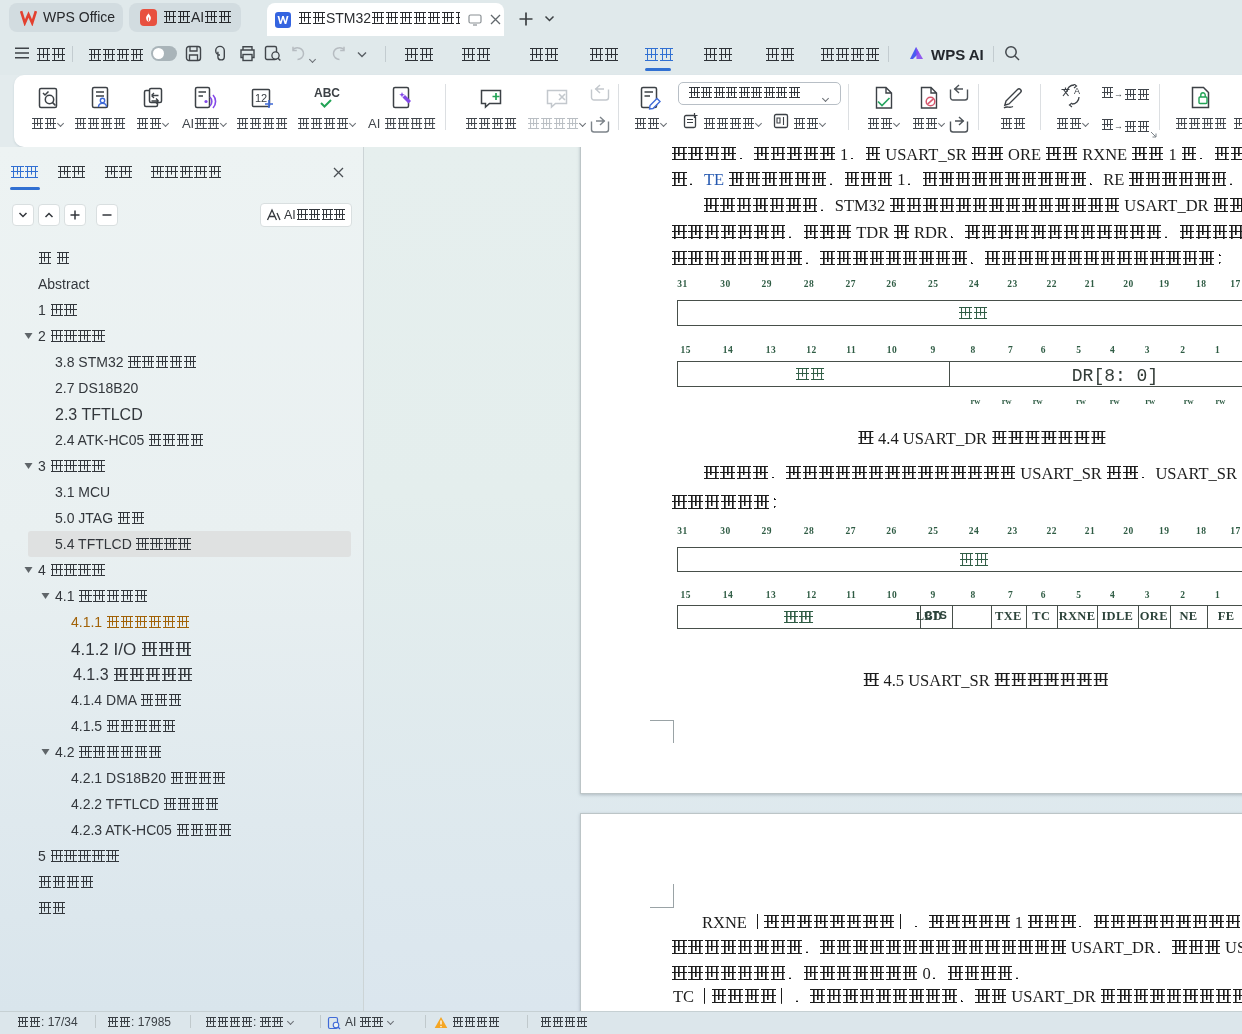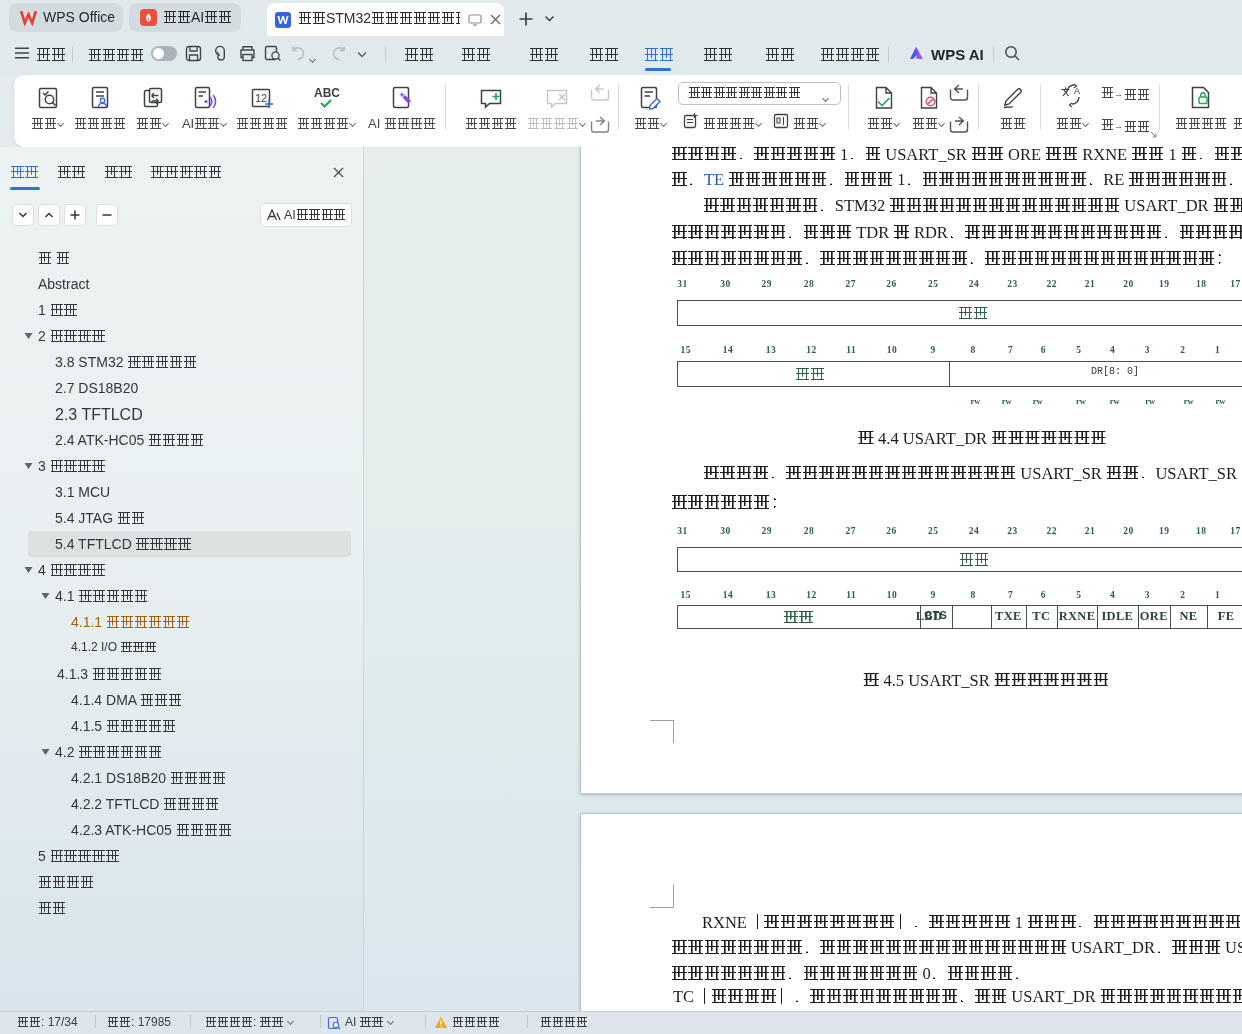--- a/index.html
+++ b/index.html
@@ -323,33 +323,33 @@
 <div class="abs" style="left:38px;top:328px;font-size:14px;color:#33373c;white-space:nowrap"><b>2 </b><i class="g"></i><i class="g"></i><i class="g"></i><i class="g"></i></div>
 <div class="abs" style="left:55px;top:354px;font-size:14px;color:#33373c;white-space:nowrap"><b>3.8 STM32 </b><i class="g"></i><i class="g"></i><i class="g"></i><i class="g"></i><i class="g"></i></div>
 <div class="abs" style="left:55px;top:380px;font-size:14px;color:#33373c;white-space:nowrap"><b>2.7 DS18B20</b></div>
 <div class="abs" style="left:55px;top:406px;font-size:16px;color:#33373c;white-space:nowrap"><b>2.3 TFTLCD</b></div>
 <div class="abs" style="left:55px;top:432px;font-size:14px;color:#33373c;white-space:nowrap"><b>2.4 ATK-HC05 </b><i class="g"></i><i class="g"></i><i class="g"></i><i class="g"></i></div>
 <svg class="abs" style="left:24px;top:462px" width="9" height="8" viewBox="0 0 9 8">
     <path d="M0.5 1 L8.5 1 L4.5 7 Z" fill="#5f6569"></path>
   </svg>
 <div class="abs" style="left:38px;top:458px;font-size:14px;color:#33373c;white-space:nowrap"><b>3 </b><i class="g"></i><i class="g"></i><i class="g"></i><i class="g"></i></div>
 <div class="abs" style="left:55px;top:484px;font-size:14px;color:#33373c;white-space:nowrap"><b>3.1 MCU</b></div>
-<div class="abs" style="left:55px;top:510px;font-size:14px;color:#33373c;white-space:nowrap"><b>5.4 JTAG </b><i class="g"></i><i class="g"></i></div>
+<div class="abs" style="left:55px;top:510px;font-size:14px;color:#33373c;white-space:nowrap"><b>5.0 JTAG </b><i class="g"></i><i class="g"></i></div>
 <div class="abs" style="left:55px;top:536px;font-size:14px;color:#33373c;white-space:nowrap"><b>5.4 TFTLCD </b><i class="g"></i><i class="g"></i><i class="g"></i><i class="g"></i></div>
 <svg class="abs" style="left:24px;top:566px" width="9" height="8" viewBox="0 0 9 8">
     <path d="M0.5 1 L8.5 1 L4.5 7 Z" fill="#5f6569"></path>
   </svg>
 <div class="abs" style="left:38px;top:562px;font-size:14px;color:#33373c;white-space:nowrap"><b>4 </b><i class="g"></i><i class="g"></i><i class="g"></i><i class="g"></i></div>
 <svg class="abs" style="left:41px;top:592px" width="9" height="8" viewBox="0 0 9 8">
     <path d="M0.5 1 L8.5 1 L4.5 7 Z" fill="#5f6569"></path>
   </svg>
 <div class="abs" style="left:55px;top:588px;font-size:14px;color:#33373c;white-space:nowrap"><b>4.1 </b><i class="g"></i><i class="g"></i><i class="g"></i><i class="g"></i><i class="g"></i></div>
 <div class="abs" style="left:71px;top:614px;font-size:14px;color:#a16207;white-space:nowrap"><b>4.1.1 </b><i class="g"></i><i class="g"></i><i class="g"></i><i class="g"></i><i class="g"></i><i class="g"></i></div>
-<div class="abs" style="left:71px;top:640px;font-size:12px;color:#33373c;white-space:nowrap"><b>4.1.2 I/O </b><i class="g"></i><i class="g"></i><i class="g"></i></div>
-<div class="abs" style="left:57px;top:666px;font-size:14px;color:#33373c;white-space:nowrap"><b>4.1.3 </b><i class="g"></i><i class="g"></i><i class="g"></i><i class="g"></i><i class="g"></i></div>
+<div class="abs" style="left:71px;top:640px;font-size:17px;color:#33373c;white-space:nowrap"><b>4.1.2 I/O </b><i class="g"></i><i class="g"></i><i class="g"></i></div>
+<div class="abs" style="left:73px;top:666px;font-size:16px;color:#33373c;white-space:nowrap"><b>4.1.3 </b><i class="g"></i><i class="g"></i><i class="g"></i><i class="g"></i><i class="g"></i></div>
 <div class="abs" style="left:71px;top:692px;font-size:14px;color:#33373c;white-space:nowrap"><b>4.1.4 DMA </b><i class="g"></i><i class="g"></i><i class="g"></i></div>
 <div class="abs" style="left:71px;top:718px;font-size:14px;color:#33373c;white-space:nowrap"><b>4.1.5 </b><i class="g"></i><i class="g"></i><i class="g"></i><i class="g"></i><i class="g"></i></div>
 <svg class="abs" style="left:41px;top:748px" width="9" height="8" viewBox="0 0 9 8">
     <path d="M0.5 1 L8.5 1 L4.5 7 Z" fill="#5f6569"></path>
   </svg>
 <div class="abs" style="left:55px;top:744px;font-size:14px;color:#33373c;white-space:nowrap"><b>4.2 </b><i class="g"></i><i class="g"></i><i class="g"></i><i class="g"></i><i class="g"></i><i class="g"></i></div>
 <div class="abs" style="left:71px;top:770px;font-size:14px;color:#33373c;white-space:nowrap"><b>4.2.1 DS18B20 </b><i class="g"></i><i class="g"></i><i class="g"></i><i class="g"></i></div>
 <div class="abs" style="left:71px;top:796px;font-size:14px;color:#33373c;white-space:nowrap"><b>4.2.2 TFTLCD </b><i class="g"></i><i class="g"></i><i class="g"></i><i class="g"></i></div>
 <div class="abs" style="left:71px;top:822px;font-size:14px;color:#33373c;white-space:nowrap"><b>4.2.3 ATK-HC05 </b><i class="g"></i><i class="g"></i><i class="g"></i><i class="g"></i></div>
 <div class="abs" style="left:38px;top:848px;font-size:14px;color:#33373c;white-space:nowrap"><b>5 </b><i class="g"></i><i class="g"></i><i class="g"></i><i class="g"></i><i class="g"></i></div>
@@ -400,21 +400,21 @@
 <div class="abs" style="left:1043.3px;top:345px;transform:translateX(-50%);font-size:9.5px;font-weight:bold;color:#2f5c44;font-family:'Liberation Serif',serif;letter-spacing:.5px">6</div>
 <div class="abs" style="left:1078.9px;top:345px;transform:translateX(-50%);font-size:9.5px;font-weight:bold;color:#2f5c44;font-family:'Liberation Serif',serif;letter-spacing:.5px">5</div>
 <div class="abs" style="left:1112.6px;top:345px;transform:translateX(-50%);font-size:9.5px;font-weight:bold;color:#2f5c44;font-family:'Liberation Serif',serif;letter-spacing:.5px">4</div>
 <div class="abs" style="left:1147.3px;top:345px;transform:translateX(-50%);font-size:9.5px;font-weight:bold;color:#2f5c44;font-family:'Liberation Serif',serif;letter-spacing:.5px">3</div>
 <div class="abs" style="left:1182.9px;top:345px;transform:translateX(-50%);font-size:9.5px;font-weight:bold;color:#2f5c44;font-family:'Liberation Serif',serif;letter-spacing:.5px">2</div>
 <div class="abs" style="left:1217.6px;top:345px;transform:translateX(-50%);font-size:9.5px;font-weight:bold;color:#2f5c44;font-family:'Liberation Serif',serif;letter-spacing:.5px">1</div>
 
 <div class="abs" style="left:677px;top:361px;width:616px;height:26px;border:1.3px solid #474f4a;background:#fff"></div>
 <div class="abs" style="left:949px;top:361px;width:1.3px;height:26px;background:#474f4a"></div>
 <div class="abs" style="left:810px;top:365.5px;transform:translateX(-50%);font-size:15px;color:#2f5c44"><i class="g"></i><i class="g"></i></div>
-<div class="abs" style="left:1115px;top:366px;transform:translateX(-50%);font-size:10px;color:#333d38;font-family:'Liberation Mono',monospace">DR[8: 0]</div>
+<div class="abs" style="left:1115px;top:366px;transform:translateX(-50%);font-size:18px;color:#333d38;font-family:'Liberation Mono',monospace">DR[8: 0]</div>
 <div class="abs" style="left:975.4px;top:395.5px;transform:translateX(-50%);font-size:8.5px;font-weight:bold;color:#2f5c44;font-family:'Liberation Serif',serif">rw</div>
 <div class="abs" style="left:1006.8px;top:395.5px;transform:translateX(-50%);font-size:8.5px;font-weight:bold;color:#2f5c44;font-family:'Liberation Serif',serif">rw</div>
 <div class="abs" style="left:1037.7px;top:395.5px;transform:translateX(-50%);font-size:8.5px;font-weight:bold;color:#2f5c44;font-family:'Liberation Serif',serif">rw</div>
 <div class="abs" style="left:1080.9px;top:395.5px;transform:translateX(-50%);font-size:8.5px;font-weight:bold;color:#2f5c44;font-family:'Liberation Serif',serif">rw</div>
 <div class="abs" style="left:1114.6px;top:395.5px;transform:translateX(-50%);font-size:8.5px;font-weight:bold;color:#2f5c44;font-family:'Liberation Serif',serif">rw</div>
 <div class="abs" style="left:1150.2px;top:395.5px;transform:translateX(-50%);font-size:8.5px;font-weight:bold;color:#2f5c44;font-family:'Liberation Serif',serif">rw</div>
 <div class="abs" style="left:1188.6px;top:395.5px;transform:translateX(-50%);font-size:8.5px;font-weight:bold;color:#2f5c44;font-family:'Liberation Serif',serif">rw</div>
 <div class="abs" style="left:1220.5px;top:395.5px;transform:translateX(-50%);font-size:8.5px;font-weight:bold;color:#2f5c44;font-family:'Liberation Serif',serif">rw</div>
 
 <div class="abs" style="left:982px;top:428.5px;transform:translateX(-50%);font-size:16.5px;color:#1c1c1c;font-family:'Liberation Serif',serif;white-space:nowrap"><i class="g"></i> 4.4 USART_DR <i class="g"></i><i class="g"></i><i class="g"></i><i class="g"></i><i class="g"></i><i class="g"></i><i class="g"></i></div>

